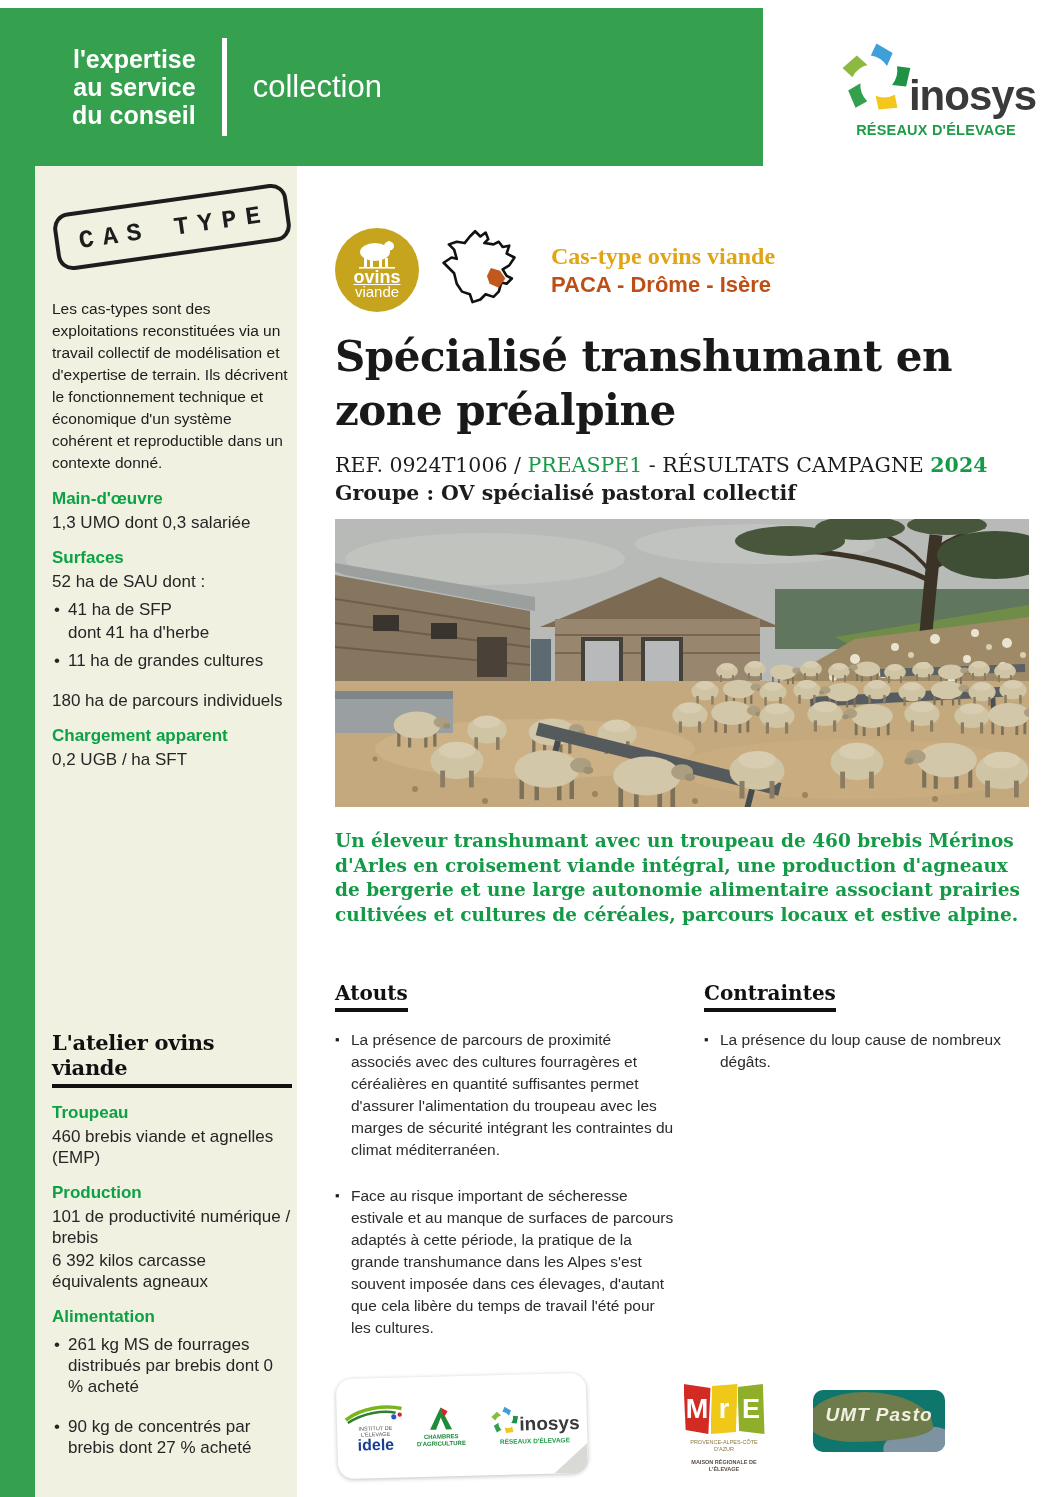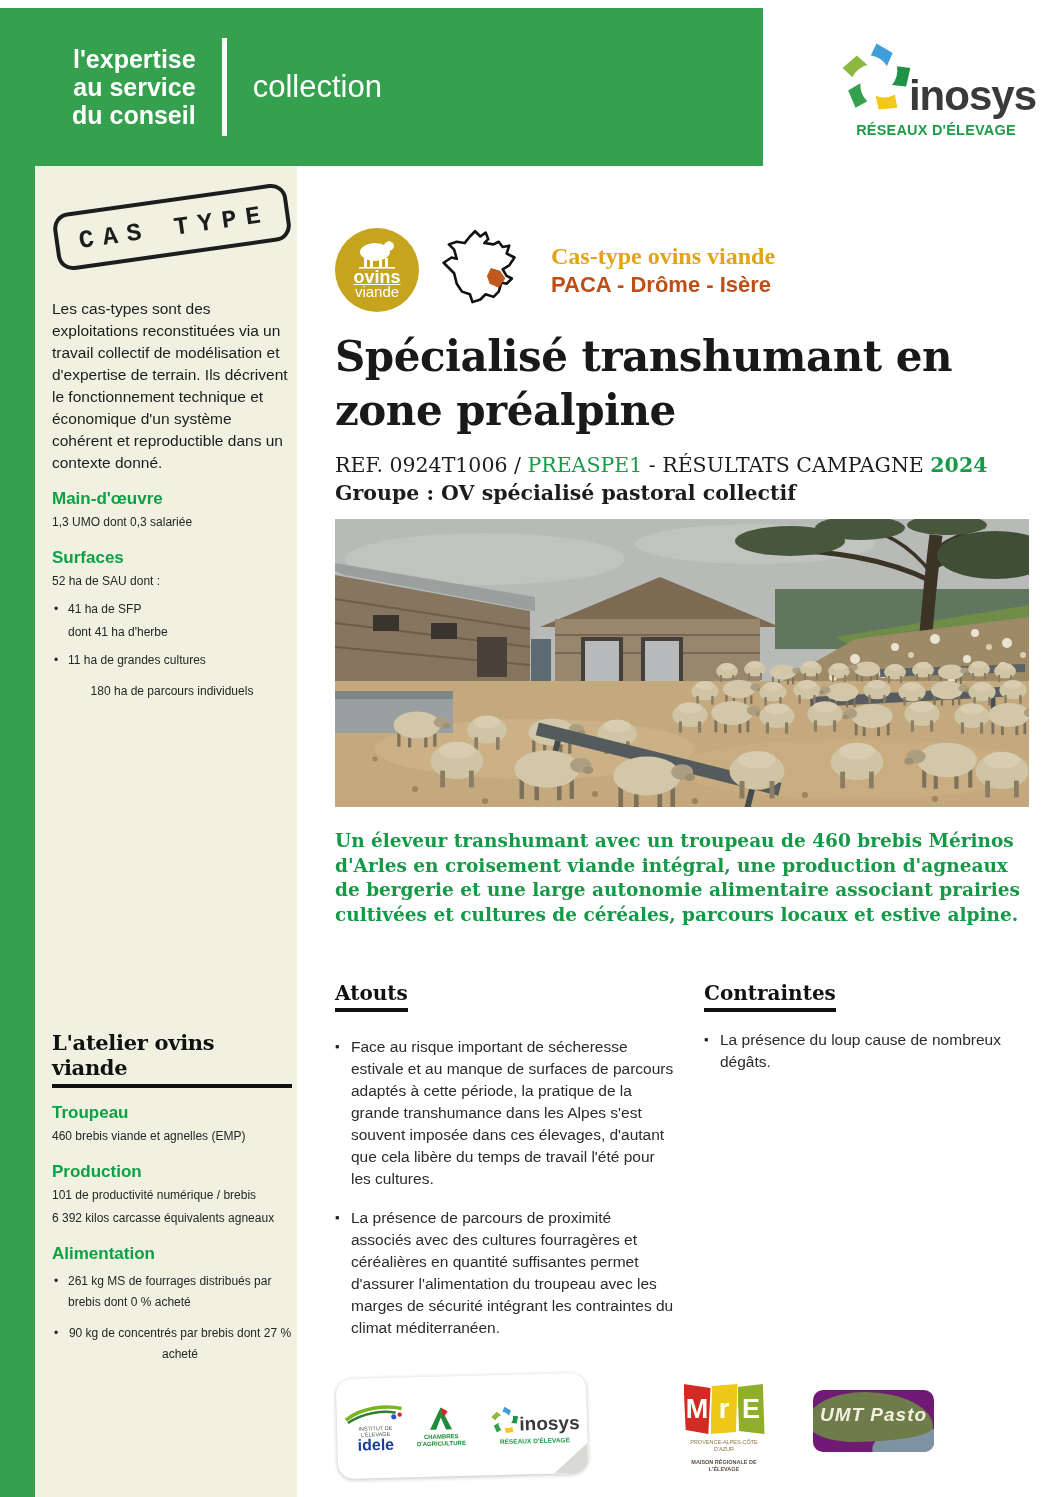--- a/index.html
+++ b/index.html
@@ -27,25 +27,25 @@
   .sb-inner { position:absolute; left:52px; top:0; width:240px; }
   .stamp { display:inline-block; margin-top:32px; margin-left:2px; transform:rotate(-8deg);
            border:4px solid #1d1d1d; border-radius:16px; padding:12px 16px 9px 20px;
            font-family:"Liberation Mono",monospace; font-weight:bold; font-size:25px; letter-spacing:9px; color:#1d1d1d; }
   .sb-intro { margin-top:42px; font-size:15.5px; line-height:22px; color:#1c1c1c; }
   .rule-title { display:inline-block; font-weight:bold; font-size:21px; color:#111;
                 border-bottom:4px solid #111; padding-bottom:4px; letter-spacing:-.3px; }
   .sb-desc-title { margin-top:22px; }
   .sb-section { margin-top:15px; }
   .sb-heading { color:#0CA144; font-weight:bold; font-size:17px; margin-bottom:3px; }
-  .sb-line { font-size:12px; line-height:21px; color:#262626; margin-top:2px; }
+  .sb-line { font-size:17px; line-height:21px; color:#262626; margin-top:2px; }
   .sb-line.bullet { padding-left:16px; position:relative; margin-top:7px; }
   .sb-line.bullet::before { content:"•"; position:absolute; left:2px; }
   .sb-line.cont { padding-left:16px; }
-  .sb-line.spaced { margin-top:10px;text-align:center; }
+  .sb-line.spaced { margin-top:19px; }
   .sb-atelier { position:absolute; left:52px; top:864px; width:240px; }
 
   
   .main { position:absolute; left:335px; top:166px; width:694px; }
   .badges { display:flex; align-items:center; margin-top:60px; }
   .badge-circle { width:84px; height:84px; border-radius:50%; background:#C6A41D; color:#fff;
                   display:flex; flex-direction:column; align-items:center; justify-content:center; flex:none; }
   .badge-circle svg { width:44px; height:30px; }
   .badge-l1 { font-size:18px; font-weight:bold; line-height:14px;text-decoration:underline; }
   .badge-l2 { font-size:15px; line-height:16px; }
@@ -94,22 +94,22 @@
   .mre { width:86px; margin-left:94px; margin-top:8px; text-align:center; }
   .mre-letters { display:flex; justify-content:center; height:50px; }
   .mre-letter { width:27px; height:50px; display:flex; align-items:center; justify-content:center;
                 color:#fff; font-weight:bold; font-size:27px; }
   .mre-m { background:#d22b23; clip-path:polygon(0 0,100% 8%,92% 100%,8% 92%); }
   .mre-r { background:#f0c818; clip-path:polygon(6% 4%,100% 0,94% 96%,0 100%); }
   .mre-e { background:#8fae2a; clip-path:polygon(0 6%,94% 0,100% 100%,6% 94%); }
   .mre-t1 { font-size:5.5px; color:#8a7a40; line-height:7px; margin-top:5px; }
   .mre-t2 { font-size:5.5px; font-weight:bold; color:#5a4a42; line-height:7px; margin-top:6px; }
 
-  .umt { position:relative; width:121px; height:62px; margin-left:46px; margin-top:14px;
-         background:#701a75; border-radius:10px; overflow:hidden; }
+  .umt { position:relative; width:132px; height:62px; margin-left:46px; margin-top:14px;
+         background:#0f766e; border-radius:10px; overflow:hidden; }
   .umt-blue { position:absolute; right:-8px; bottom:-10px; width:70px; height:34px; background:#7d93a2;
               border-radius:50% 40% 0 0; transform:rotate(-8deg); }
   .umt-blob { position:absolute; left:-6px; top:2px; width:126px; height:50px; background:#6d7c4a;
               border-radius:46% 54% 62% 38% / 60% 70% 30% 40%; }
   .umt-text { position:absolute; left:0; top:14px; width:100%; text-align:center; color:#f3f0df;
               font-size:19px; font-weight:bold; font-style:italic; letter-spacing:1px; }
 </style>
 </head>
 <body>
 
@@ -179,20 +179,24 @@
       <div class="sb-section">
         <div class="sb-heading">Surfaces</div>
         <div class="sb-line">52 ha de SAU dont :</div>
         <div class="sb-line bullet">41 ha de SFP</div>
         <div class="sb-line cont">dont 41 ha d'herbe</div>
         <div class="sb-line bullet">11 ha de grandes cultures</div>
         <div class="sb-line spaced">180 ha de parcours individuels</div>
       </div>
 
 
+      <div class="sb-section">
+        <div class="sb-heading">Chargement apparent</div>
+        <div class="sb-line">0,2 UGB / ha SFT</div>
+      </div>
     </div>
 
     <div class="sb-atelier">
       <div class="rule-title slab">L'atelier ovins viande</div>
 
       <div class="sb-section">
         <div class="sb-heading">Troupeau</div>
         <div class="sb-line">460 brebis viande et agnelles (EMP)</div>
       </div>
 
@@ -382,22 +386,22 @@
       <use href="#sheep-back" transform="translate(522,243) scale(1.2)"></use>
       <use href="#sheep-side" transform="translate(612,241) scale(-1.15,1.15)"></use>
       <use href="#sheep-back" transform="translate(667,252) scale(1.2)"></use>
     </svg>
 
     <p class="intro-green slab">Un éleveur transhumant avec un troupeau de 460 brebis Mérinos d'Arles en croisement viande intégral, une production d'agneaux de bergerie et une large autonomie alimentaire associant prairies cultivées et cultures de céréales, parcours locaux et estive alpine.</p>
 
     <div class="columns">
       <div class="col-atouts">
         <div class="col-title slab">Atouts</div>
+        <div class="col-item">La présence de parcours de proximité associés avec des cultures fourragères et céréalières en quantité suffisantes permet d'assurer l'alimentation du troupeau avec les marges de sécurité intégrant les contraintes du climat méditerranéen.</div>
         <div class="col-item" style="margin-top:24px">Face au risque important de sécheresse estivale et au manque de surfaces de parcours adaptés à cette période, la pratique de la grande transhumance dans les Alpes s'est souvent imposée dans ces élevages, d'autant que cela libère du temps de travail l'été pour les cultures.</div>
-        <div class="col-item">La présence de parcours de proximité associés avec des cultures fourragères et céréalières en quantité suffisantes permet d'assurer l'alimentation du troupeau avec les marges de sécurité intégrant les contraintes du climat méditerranéen.</div>
       </div>
       <div class="col-contraintes">
         <div class="col-title slab">Contraintes</div>
         <div class="col-item">La présence du loup cause de nombreux dégâts.</div>
       </div>
     </div>
   </main>
 
   <div class="logos-row">
 

